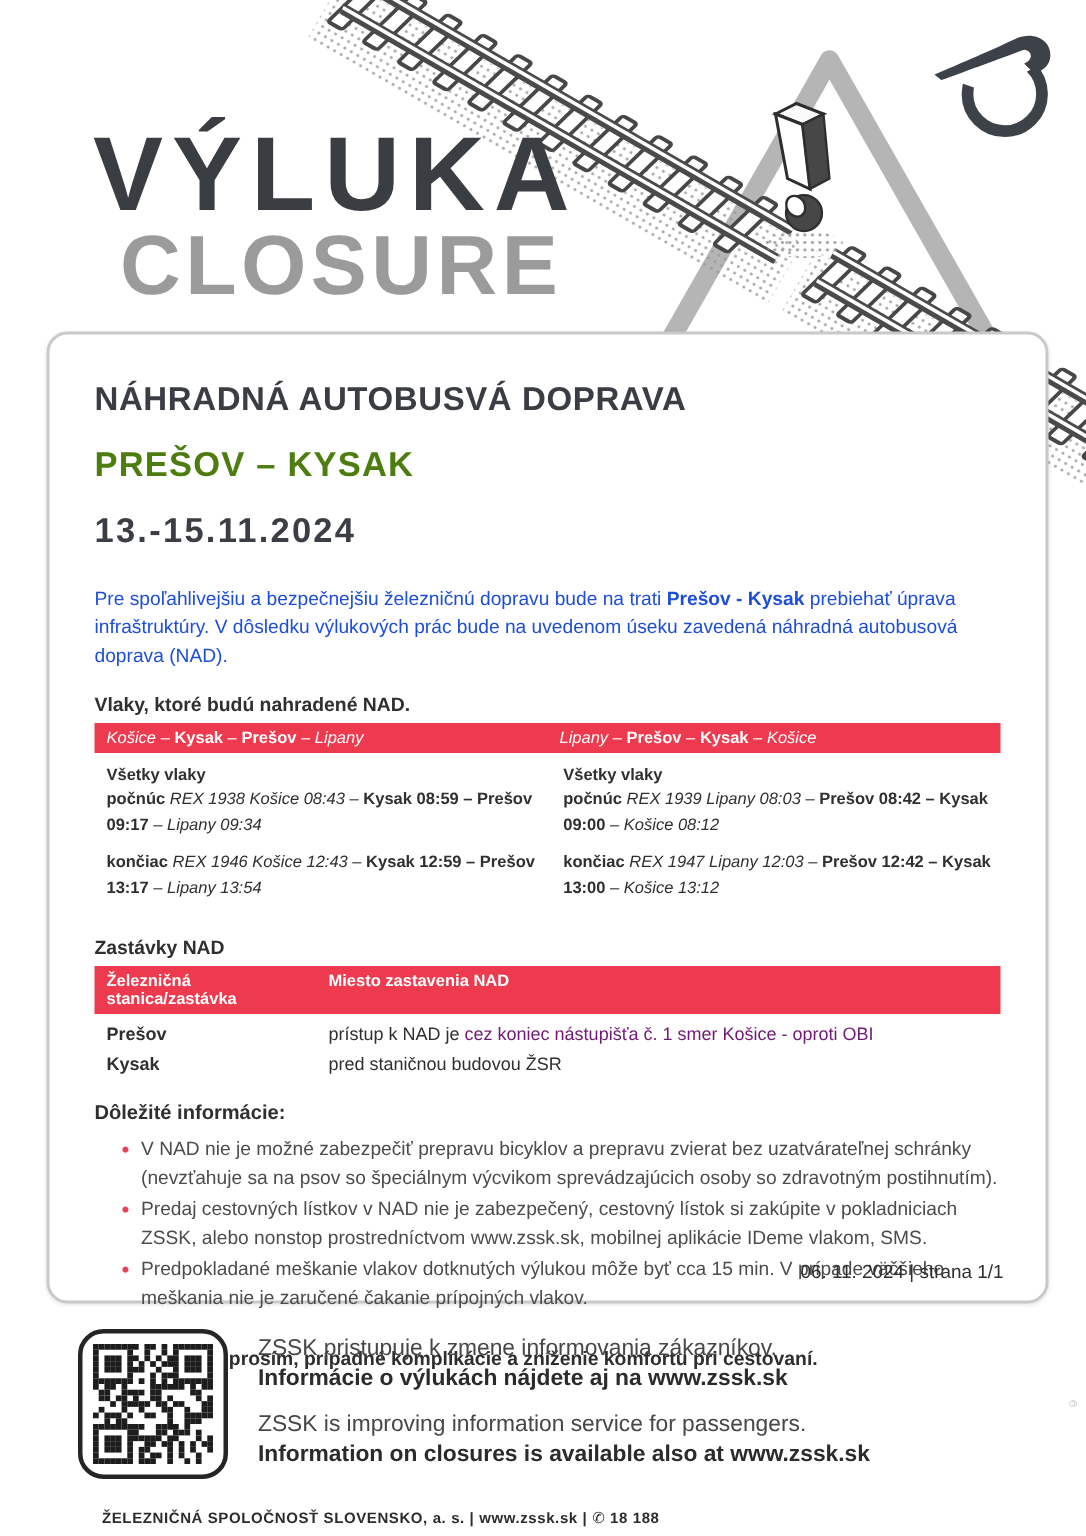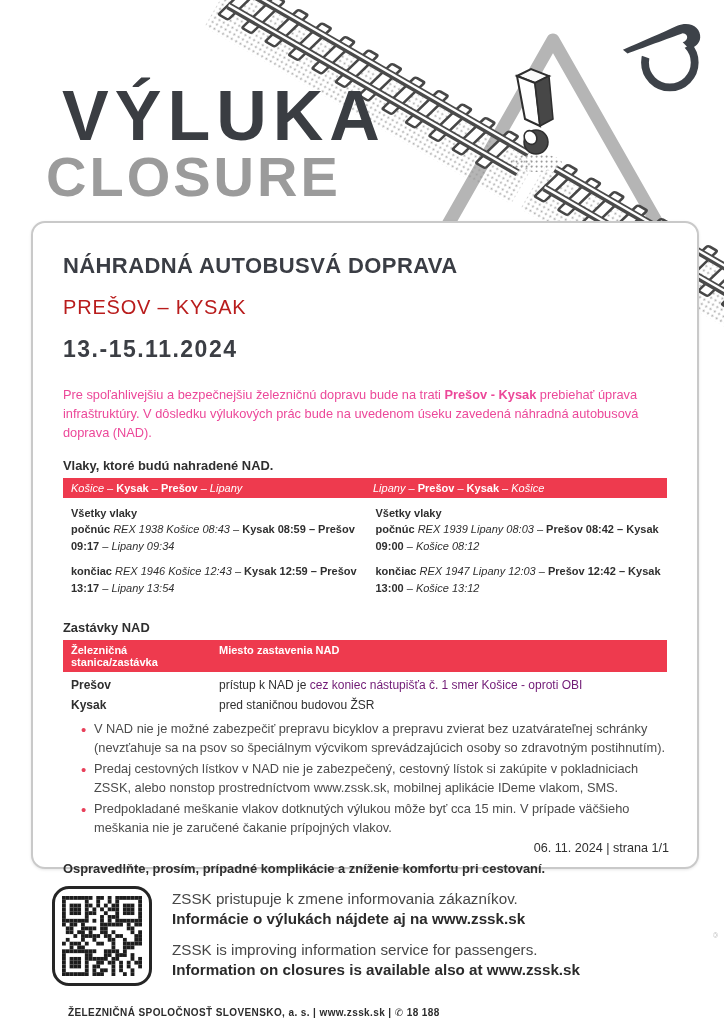--- a/index.html
+++ b/index.html
@@ -10,36 +10,36 @@
     color:#3b3b3b;
   }
   
   .header-art{position:absolute;left:0;top:0;z-index:1;}
   .logo{position:absolute;left:622px;top:12px;width:92px;height:92px;z-index:3;}
   .title-sk{
     position:absolute;left:62px;top:76px;z-index:2;
     font-size:70px;font-weight:900;letter-spacing:6px;color:#3a3d42;
   }
   .title-en{
-    position:absolute;left:46px;top:144px;z-index:2;
+    position:absolute;left:80px;top:144px;z-index:2;
     font-size:56px;font-weight:900;letter-spacing:3px;color:#9b9b9b;
   }
   
   .card{
     position:absolute;left:31px;top:221px;width:668px;height:648px;z-index:2;
     background:#ffffff;border:2px solid #c9c9c9;border-radius:14px;
     box-sizing:border-box;padding:30px 30px 0 30px;
     box-shadow:0 1px 3px rgba(0,0,0,0.10);
   }
   .card h1{
     margin:0;font-size:22px;font-weight:900;color:#3a3d44;letter-spacing:0.4px;
   }
-  .route{margin-top:17px;font-size:20px;font-weight:400;color:#b91c1c;letter-spacing:0.8px;}
+  .route{margin-top:17px;font-size:23px;font-weight:700;color:#4d7c0f;letter-spacing:0.8px;}
   .dates{margin-top:17px;font-size:23px;font-weight:600;color:#3b3e44;letter-spacing:1.5px;}
-  .intro{margin:22px 0 0 0;font-size:12.8px;line-height:1.5;color:#ec4899;}
+  .intro{margin:22px 0 0 0;font-size:12.8px;line-height:1.5;color:#1d4ed8;}
   .sec-title{margin-top:15px;font-size:12.9px;font-weight:700;color:#2f2f2f;}
   .b{font-weight:700;}
   .i{font-style:italic;}
   .red{color:#701a75;}
   
   .band{
     display:flex;margin-top:5px;background:#ee3a4e;color:#ffffff;
     font-size:11px;align-items:center;
   }
   .band-cell{flex:1 1 50%;padding:4px 8px;}
@@ -189,20 +189,21 @@
     </div>
     <div class="stop-row">
       <div class="stop-station">Prešov</div>
       <div><span>prístup k NAD je </span><span class="red">cez koniec nástupišťa č. 1 smer Košice - oproti OBI</span></div>
     </div>
     <div class="stop-row">
       <div class="stop-station">Kysak</div>
       <div><span>pred staničnou budovou ŽSR</span></div>
     </div>
 
+    <div class="sec-title" style="margin-top:18px;font-size:13.4px;">Dôležité informácie:</div>
     <ul class="info-list">
       <li>V NAD nie je možné zabezpečiť prepravu bicyklov a prepravu zvierat bez uzatvárateľnej schránky (nevzťahuje sa na psov so špeciálnym výcvikom sprevádzajúcich osoby so zdravotným postihnutím).</li>
       <li>Predaj cestovných lístkov v NAD nie je zabezpečený, cestovný lístok si zakúpite v pokladniciach ZSSK, alebo nonstop prostredníctvom www.zssk.sk, mobilnej aplikácie IDeme vlakom, SMS.</li>
       <li>Predpokladané meškanie vlakov dotknutých výlukou môže byť cca 15 min. V prípade väčšieho meškania nie je zaručené čakanie prípojných vlakov.</li>
     </ul>
 
     <p class="apology">Ospravedlňte, prosím, prípadné komplikácie a zníženie komfortu pri cestovaní.</p>
     <div class="meta">06. 11. 2024 | strana 1/1</div>
   </div>
 

